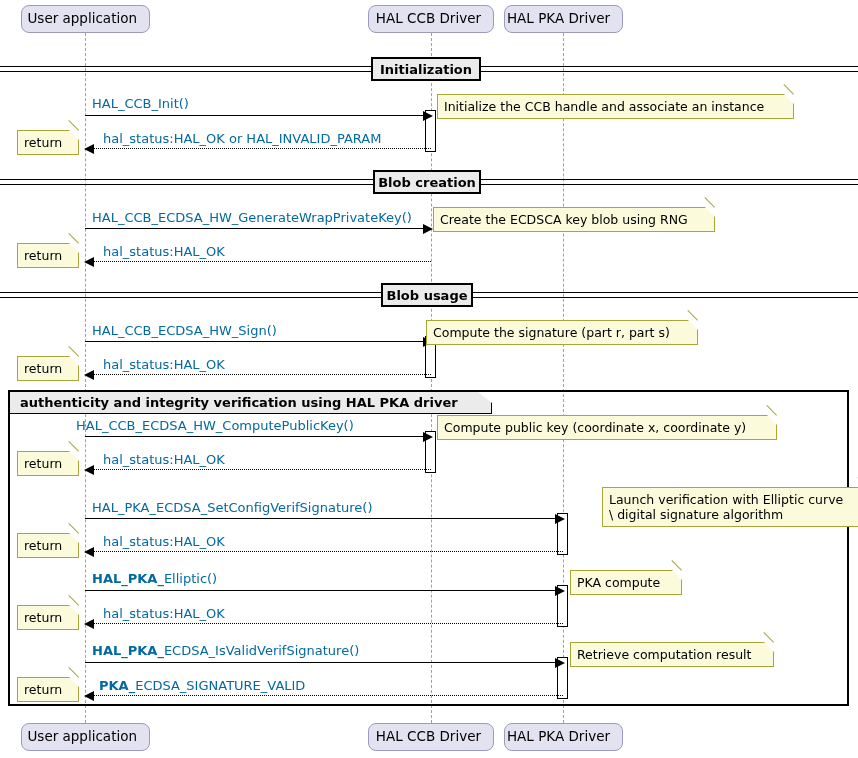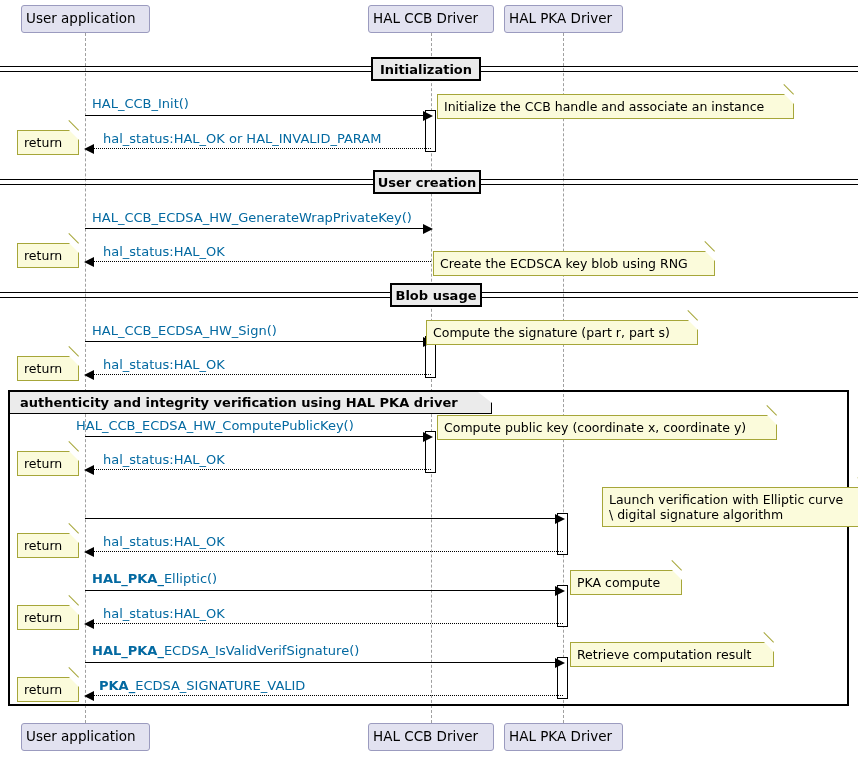--- a/index.html
+++ b/index.html
@@ -16,29 +16,29 @@
     font-family: "DejaVu Sans", sans-serif;
     overflow: hidden;
   }
 
   
   .participant {
     position: absolute;
     box-sizing: border-box;
     background: #E2E2F0;
     border: 1px solid #9B9BBF;
-    border-radius: 3px;
+    border-radius: 8px;
     color: #000000;
     font-size: 13.5px;
     line-height: 1;
     display: flex;
     align-items: center;
-    justify-content: flex-start;
-    white-space: nowrap;
-    padding: 0 4px;
+    justify-content: flex-end;
+    white-space: nowrap;
+    padding: 0 12px;
   }
 
   
   .lifeline {
     position: absolute;
     width: 0;
     border-left: 1px dashed #A0A0A0;
   }
 
   
@@ -189,27 +189,27 @@
       <i class="bot"></i>
     </div>
     <div class="divider-box" style="left: 371px; top: 57px; width: 110px; height: 24px;">
       <span>Initialization</span>
     </div>
     <div class="divider-lines" style="top: 179px;">
       <i class="top"></i>
       <i class="bot"></i>
     </div>
     <div class="divider-box" style="left: 373px; top: 170px; width: 108px; height: 24px;">
-      <span>User creation</span>
+      <span>Blob creation</span>
     </div>
     <div class="divider-lines" style="top: 292px;">
       <i class="top"></i>
       <i class="bot"></i>
     </div>
-    <div class="divider-box" style="left: 390px; top: 283px; width: 92px; height: 24px;">
+    <div class="divider-box" style="left: 381px; top: 283px; width: 92px; height: 24px;">
       <span>Blob usage</span>
     </div>
     <div class="group-frame" style="left: 8px; top: 390px; width: 841px; height: 316px;"></div>
     <div class="group-header" style="left: 10px; top: 392px; width: 482px; height: 22px;">
       <span>authenticity and integrity verification using HAL PKA driver</span>
     </div>
     <div class="activation" style="left: 425px; top: 110px; height: 42px;"></div>
     <div class="activation" style="left: 425px; top: 336px; height: 42px;"></div>
     <div class="activation" style="left: 425px; top: 431px; height: 42px;"></div>
     <div class="activation" style="left: 557px; top: 513px; height: 42px;"></div>
@@ -234,20 +234,21 @@
     <div class="arrow-left" style="left: 84px; top: 370px;"></div>
     <div class="msg-label" style="left: 103px; top: 358px;"><span>hal_status:HAL_OK</span></div>
     <div class="msg-line" style="left: 85px; top: 436px; width: 340px;"></div>
     <div class="arrow-right" style="left: 423px; top: 432px;"></div>
     <div class="msg-label" style="left: 76px; top: 419px;"><span>HAL_CCB_ECDSA_HW_ComputePublicKey()</span></div>
     <div class="msg-line dashed" style="left: 91px; top: 469px; width: 340px;"></div>
     <div class="arrow-left" style="left: 84px; top: 465px;"></div>
     <div class="msg-label" style="left: 103px; top: 453px;"><span>hal_status:HAL_OK</span></div>
     <div class="msg-line" style="left: 85px; top: 518px; width: 472px;"></div>
     <div class="arrow-right" style="left: 555px; top: 514px;"></div>
+    <div class="msg-label" style="left: 92px; top: 501px;"><span>HAL_PKA_ECDSA_SetConfigVerifSignature()</span></div>
     <div class="msg-line dashed" style="left: 91px; top: 551px; width: 472px;"></div>
     <div class="arrow-left" style="left: 84px; top: 547px;"></div>
     <div class="msg-label" style="left: 103px; top: 535px;"><span>hal_status:HAL_OK</span></div>
     <div class="msg-line" style="left: 85px; top: 590px; width: 472px;"></div>
     <div class="arrow-right" style="left: 555px; top: 586px;"></div>
     <div class="msg-label" style="left: 92px; top: 572px;"><b>HAL_PKA_</b><span>Elliptic()</span></div>
     <div class="msg-line dashed" style="left: 91px; top: 623px; width: 472px;"></div>
     <div class="arrow-left" style="left: 84px; top: 619px;"></div>
     <div class="msg-label" style="left: 103px; top: 607px;"><span>hal_status:HAL_OK</span></div>
     <div class="msg-line" style="left: 85px; top: 662px; width: 472px;"></div>
@@ -257,21 +258,21 @@
     <div class="arrow-left" style="left: 84px; top: 691px;"></div>
     <div class="msg-label" style="left: 99px; top: 679px;"><b>PKA_</b><span>ECDSA_SIGNATURE_VALID</span></div>
     <div class="note" style="left: 17px; top: 130px;">return</div>
     <div class="note" style="left: 17px; top: 243px;">return</div>
     <div class="note" style="left: 17px; top: 356px;">return</div>
     <div class="note" style="left: 17px; top: 451px;">return</div>
     <div class="note" style="left: 17px; top: 533px;">return</div>
     <div class="note" style="left: 17px; top: 605px;">return</div>
     <div class="note" style="left: 17px; top: 677px;">return</div>
     <div class="note" style="left: 437px; top: 94px; width: 357px; min-height: 25px;">Initialize the CCB handle and associate an instance</div>
-    <div class="note" style="left: 433px; top: 207px; width: 282px; min-height: 25px; margin-top: 44px;">Create the ECDSCA key blob using RNG</div>
+    <div class="note" style="left: 433px; top: 207px; width: 282px; min-height: 25px;">Create the ECDSCA key blob using RNG</div>
     <div class="note" style="left: 426px; top: 320px; width: 272px; min-height: 25px;">Compute the signature (part r, part s)</div>
     <div class="note" style="left: 437px; top: 415px; width: 340px; min-height: 25px;">Compute public key (coordinate x, coordinate y)</div>
     <div class="note" style="left: 570px; top: 487px; width: 266px; min-height: 40px; margin-left: 32px;">Launch verification with Elliptic curve
 \ digital signature algorithm</div>
     <div class="note" style="left: 570px; top: 570px; width: 112px; min-height: 25px;">PKA compute</div>
     <div class="note" style="left: 570px; top: 642px; width: 204px; min-height: 25px;">Retrieve computation result</div>
     <div class="participant" style="left: 21px; top: 5px; width: 129px; height: 28px;">
       <span>User application</span>
     </div>
     <div class="participant" style="left: 21px; top: 723px; width: 129px; height: 28px;">

